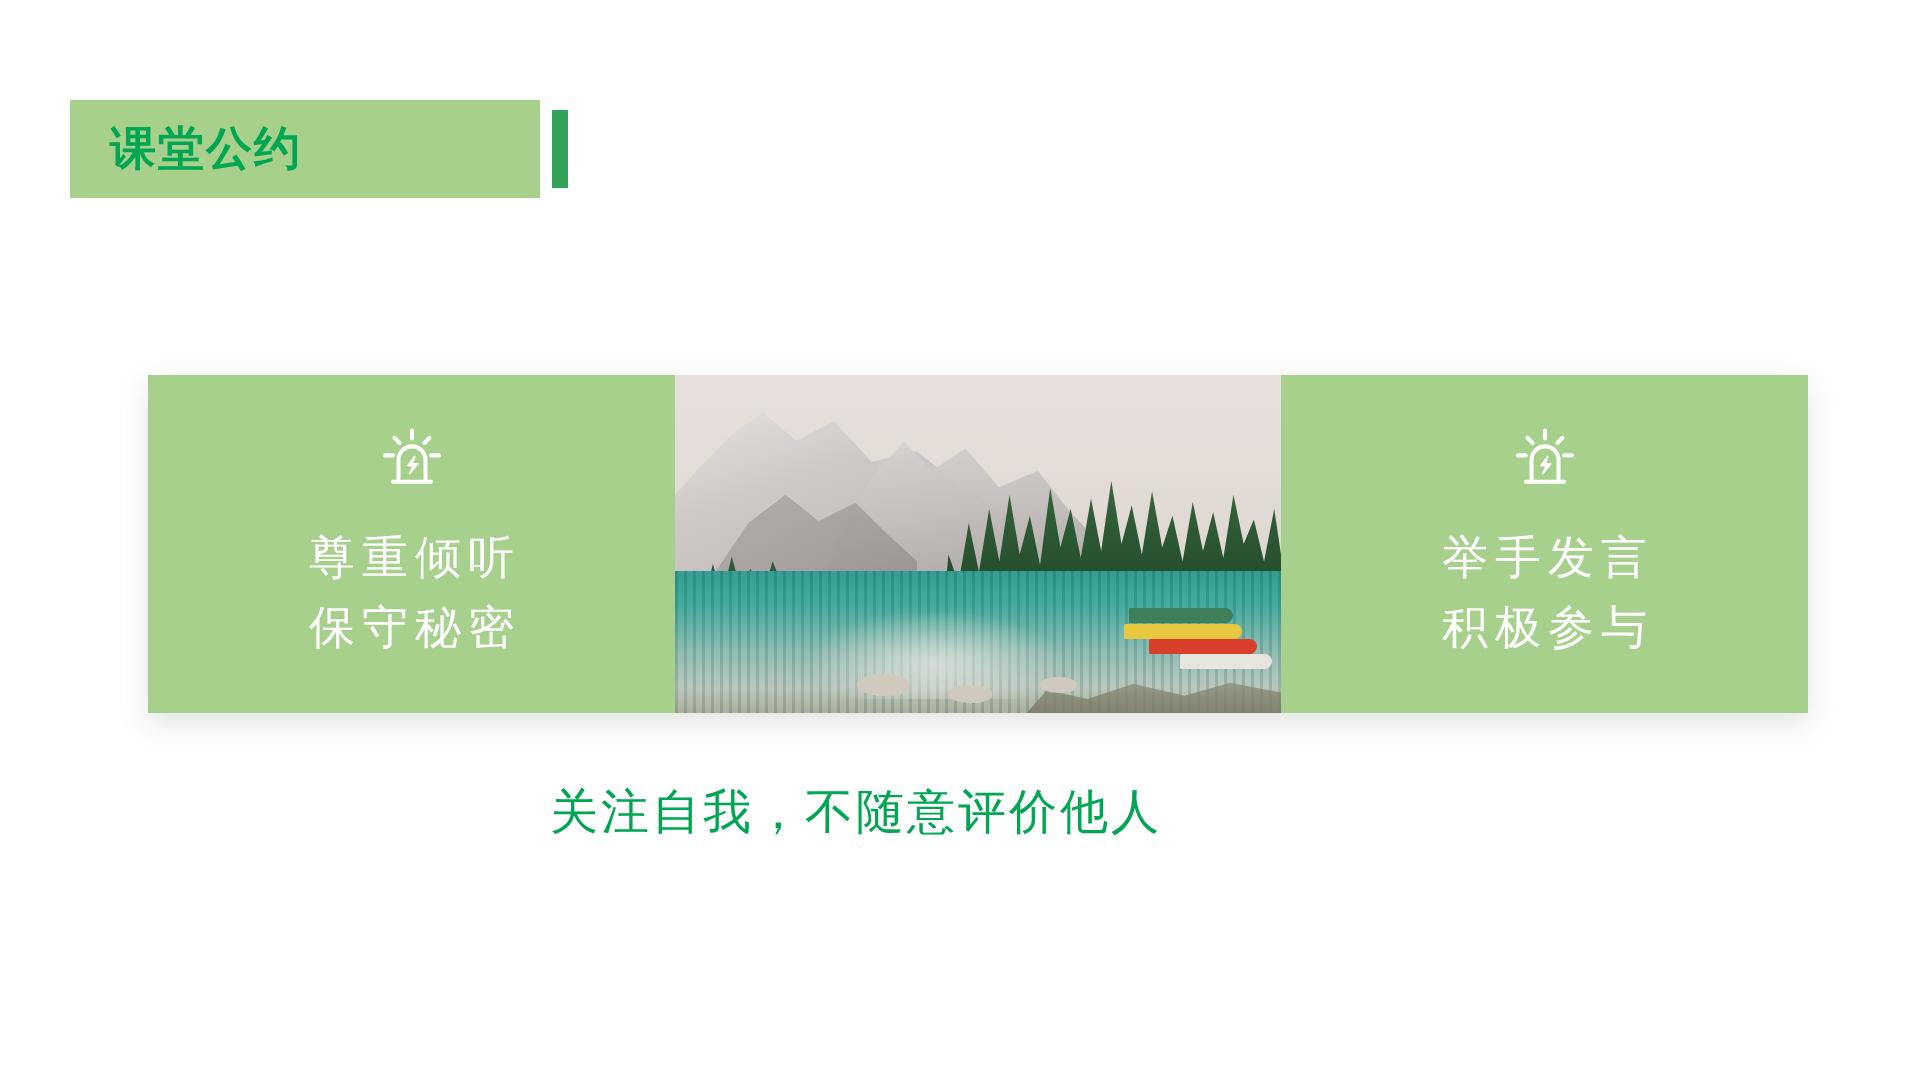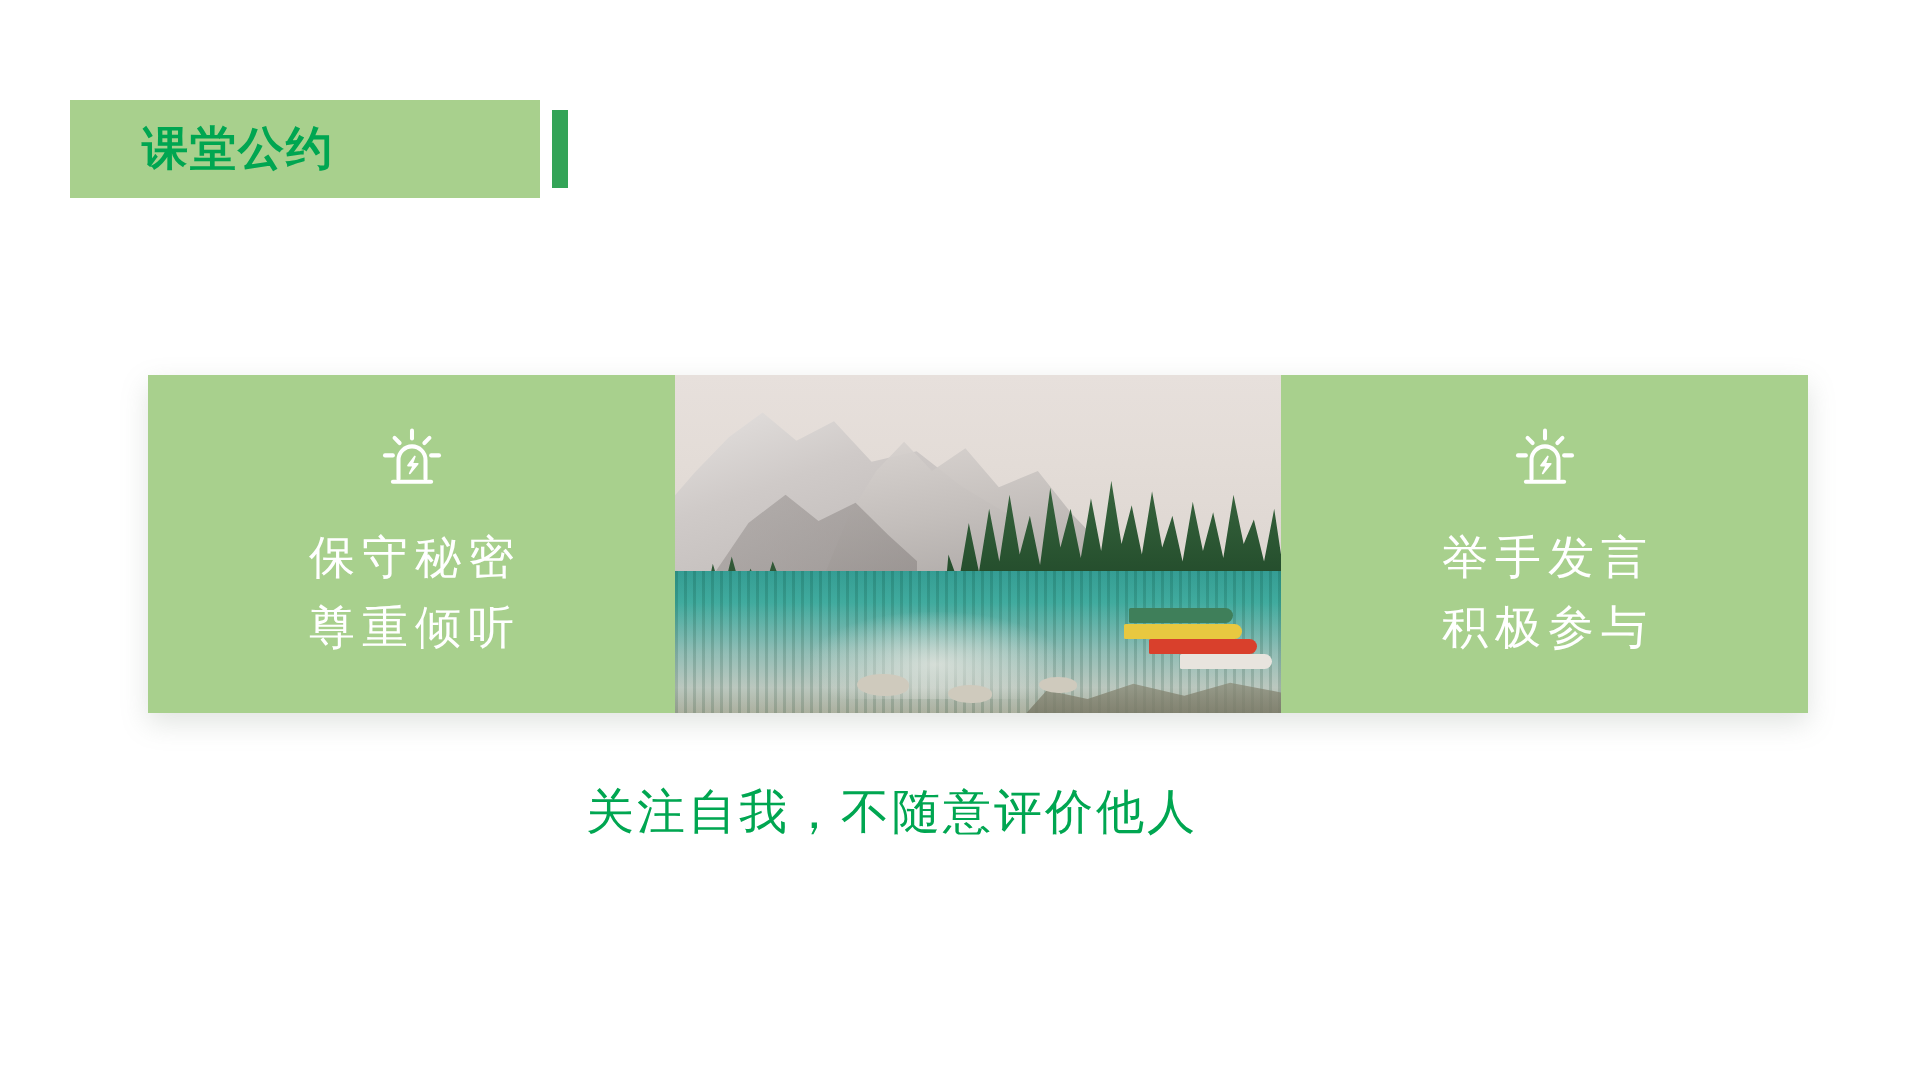--- a/index.html
+++ b/index.html
@@ -22,21 +22,21 @@
     top: 100px;
     display: flex;
     align-items: stretch;
     height: 98px;
   }
   .title-band {
     background: #a8d08d;
     width: 470px;
     display: flex;
     align-items: center;
-    padding-left: 72px;
+    padding-left: 40px;
     box-sizing: border-box;
   }
   .title-text {
     color: #00a651;
     font-family: "DejaVu Sans", "Liberation Sans", sans-serif;
     font-weight: 700;
     font-size: 46px;
     letter-spacing: 2px;
     white-space: nowrap;
   }
@@ -166,21 +166,20 @@
   .caption {
     position: absolute;
     left: 0;
     top: 780px;
     width: 1712px;
     text-align: center;
     color: #00a651;
     font-family: "DejaVu Sans", "Liberation Sans", sans-serif;
     font-size: 48px;
     letter-spacing: 3px;
-    padding-left: 36px;
   }
 </style>
 </head>
 <body>
 
 <div class="title-block">
   <div class="title-band">
     <span class="title-text">课堂公约</span>
   </div>
   <div class="title-accent"></div>
@@ -194,22 +193,22 @@
         <path d="M32 5 V12"></path>
         <path d="M16.5 11.5 L21 16"></path>
         <path d="M47.5 11.5 L43 16"></path>
         <path d="M8 27 H15"></path>
         <path d="M56 27 H49"></path>
         <path d="M20 48 V31 a12 12 0 0 1 24 0 V48" stroke-linejoin="round"></path>
         <path d="M15 50.5 H49"></path>
         <path d="M34.5 28 L28.5 36 H33.5 L30 43 L37 34.5 H32 Z" fill="#ffffff" stroke="#ffffff" stroke-width="1.6" stroke-linejoin="round"></path>
       </svg>
     </span>
+    <div class="card-line">尊重倾听</div>
     <div class="card-line">保守秘密</div>
-    <div class="card-line">尊重倾听</div>
   </div>
 
   <div class="card-photo">
     <div class="photo-sky"></div>
     <div class="photo-mtn-a"></div>
     <div class="photo-mtn-b"></div>
     <div class="photo-mtn-shadow"></div>
     <div class="photo-forest-right"></div>
     <div class="photo-forest-left"></div>
     <div class="photo-lake"></div>

